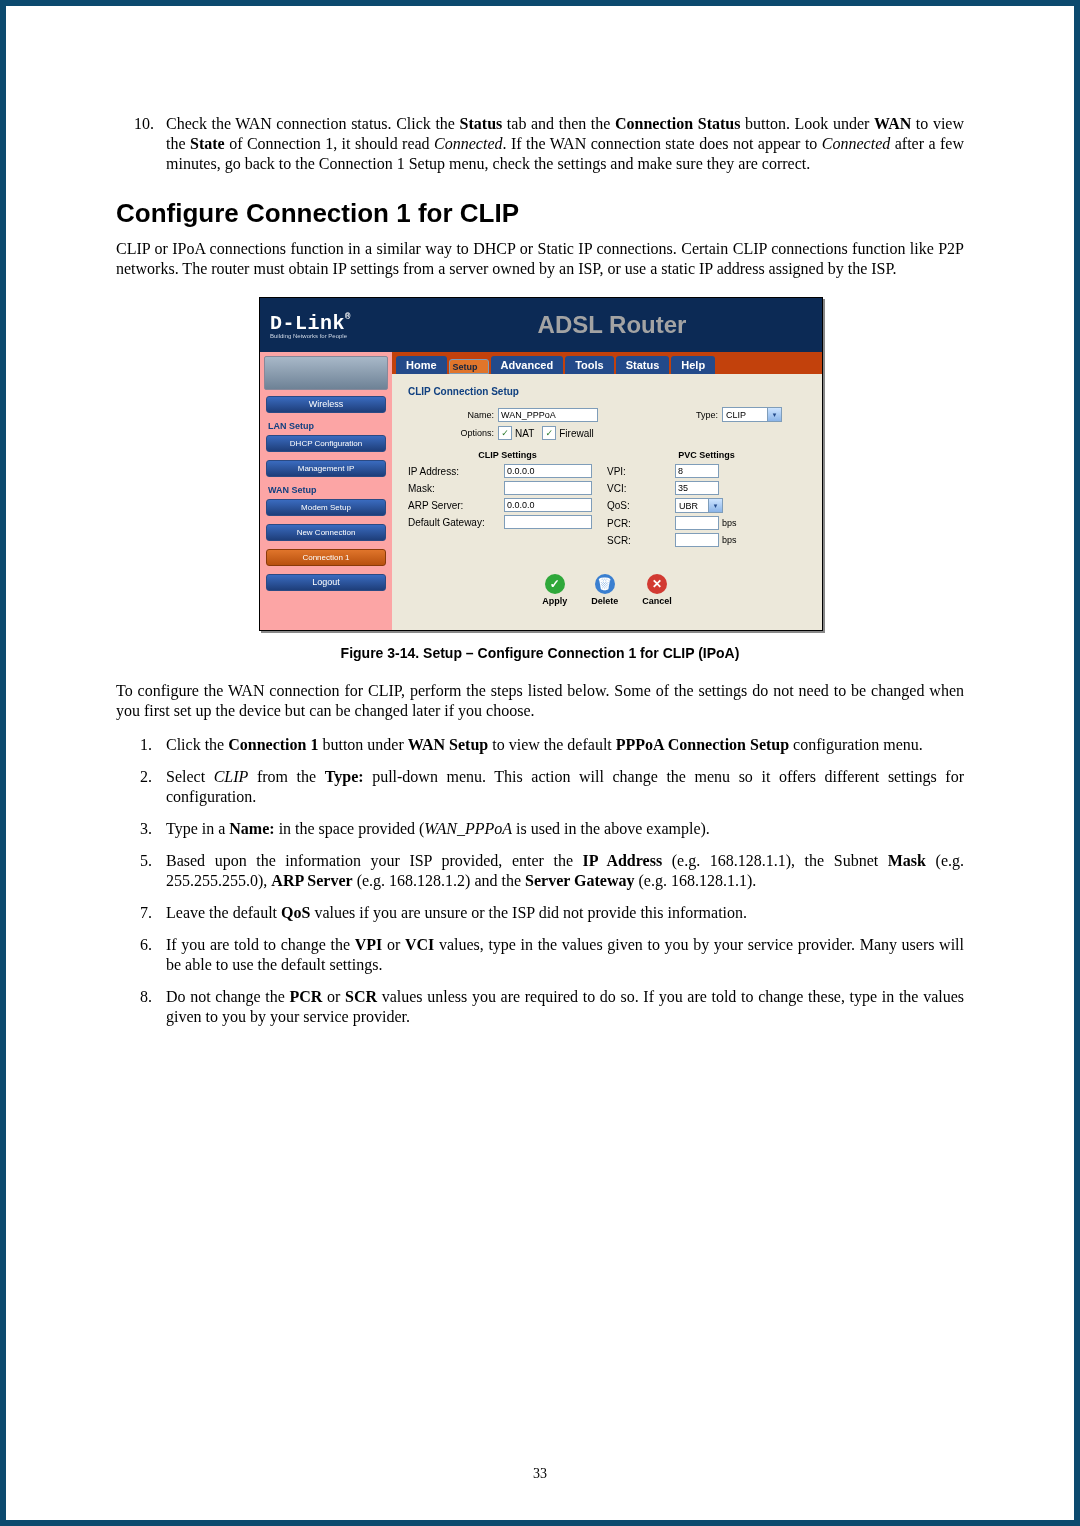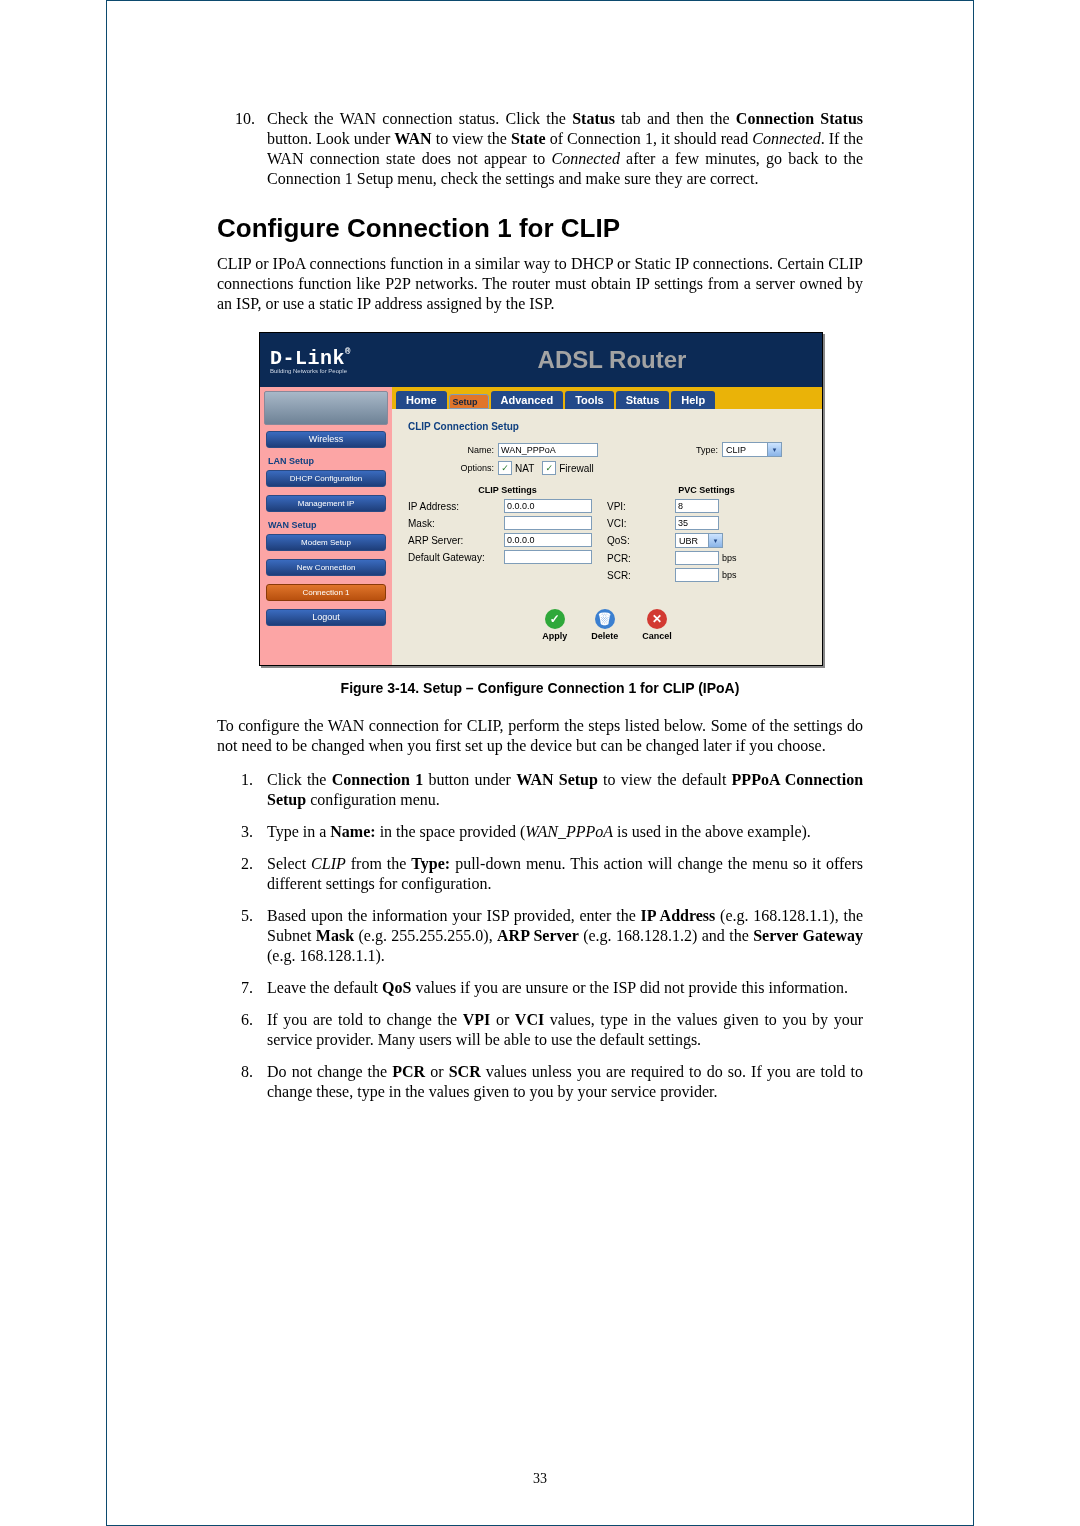--- a/index.html
+++ b/index.html
@@ -5,24 +5,24 @@
   html, body {
     margin: 0;
     padding: 0;
     background: #fff;
     font-family: "Times New Roman", Times, serif;
     font-size: 16px;
     color: #000;
   }
   .page {
     box-sizing: border-box;
-    width: 868px;
+    width: 1080px;
     height: 1526px;
     padding: 48px 56px 40px 56px;
-    border: 1px solid #0c4a6e;
+    border: 6px solid #0c4a6e;
     margin: 0 auto;
     position: relative;
   }
   .content {
     padding: 60px 54px 0 54px;
   }
   ol.top-step {
     list-style: none;
     padding: 0;
     margin: 0 0 24px 0;
@@ -133,21 +133,21 @@
     color: #104080;
   }
   .main {
     flex: 1;
     background: #ece8da;
     padding-bottom: 24px;
   }
   .tabbar {
     display: flex;
     align-items: flex-end;
-    background: #eab308;
+    background: #c2410c;
     height: 22px;
     padding-left: 4px;
     gap: 2px;
   }
   .tab {
     padding: 3px 10px 3px 10px;
     font-size: 11px;
     font-weight: bold;
     color: #fff;
     background: #234a8a;
@@ -462,25 +462,25 @@
     </div>
 
     <div class="figcap">Figure 3-14. Setup – Configure Connection 1 for CLIP (IPoA)</div>
 
     <p class="lead">To configure the WAN connection for CLIP, perform the steps listed below. Some of the settings do not need to be changed when you first set up the device but can be changed later if you choose.</p>
 
     <ol class="steps">
       <li data-num="1">
         <span>Click the </span><b>Connection 1</b><span> button under </span><b>WAN Setup</b><span> to view the default </span><b>PPPoA Connection Setup</b><span> configuration menu.</span>
       </li>
+      <li data-num="2">
+        <span>Select </span><i>CLIP</i><span> from the </span><b>Type:</b><span> pull-down menu. This action will change the menu so it offers different settings for configuration.</span>
+      </li>
       <li data-num="3">
         <span>Type in a </span><b>Name:</b><span> in the space provided (</span><i>WAN_PPPoA</i><span> is used in the above example).</span>
-      </li>
-      <li data-num="2">
-        <span>Select </span><i>CLIP</i><span> from the </span><b>Type:</b><span> pull-down menu. This action will change the menu so it offers different settings for configuration.</span>
       </li>
       <li data-num="5">
         <span>Based upon the information your ISP provided, enter the </span><b>IP Address</b><span> (e.g. 168.128.1.1), the Subnet </span><b>Mask</b><span> (e.g. 255.255.255.0), </span><b>ARP Server</b><span> (e.g. 168.128.1.2) and the </span><b>Server Gateway</b><span> (e.g. 168.128.1.1).</span>
       </li>
       <li data-num="7">
         <span>Leave the default </span><b>QoS</b><span> values if you are unsure or the ISP did not provide this information.</span>
       </li>
       <li data-num="6">
         <span>If you are told to change the </span><b>VPI</b><span> or </span><b>VCI</b><span> values, type in the values given to you by your service provider. Many users will be able to use the default settings.</span>
       </li>

